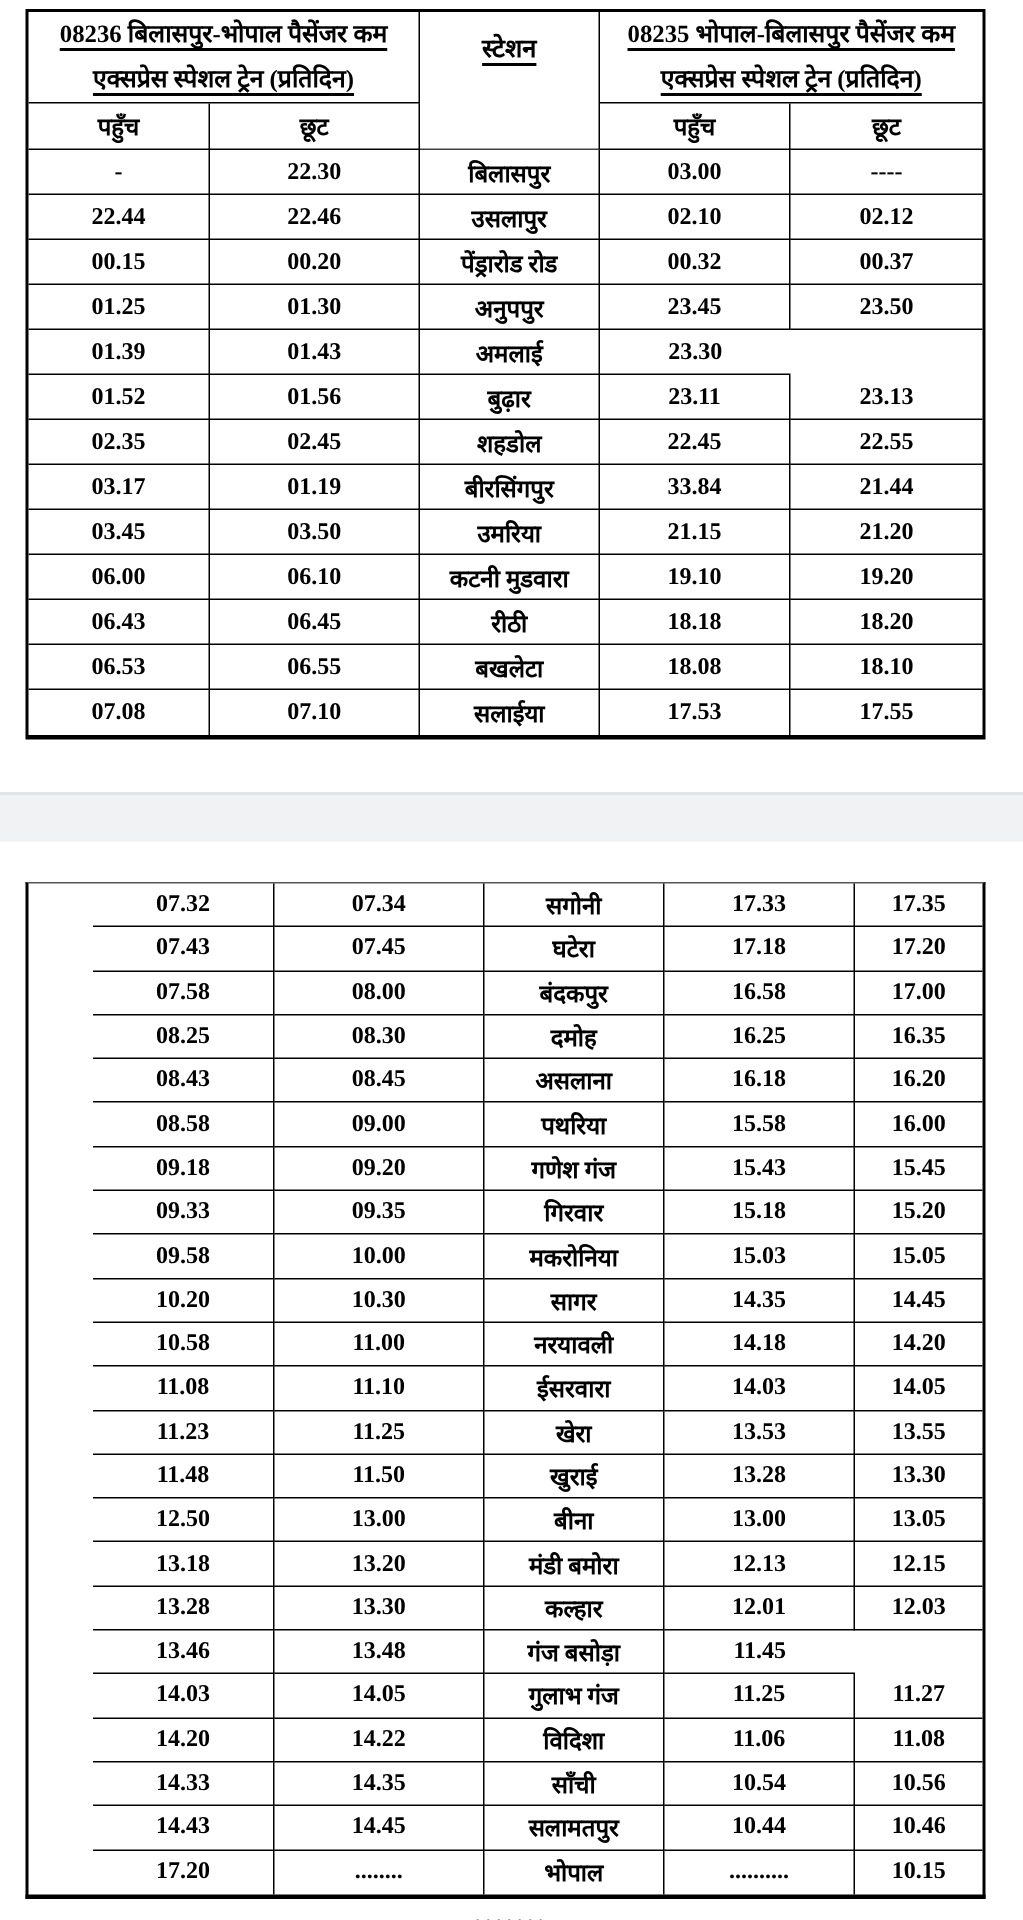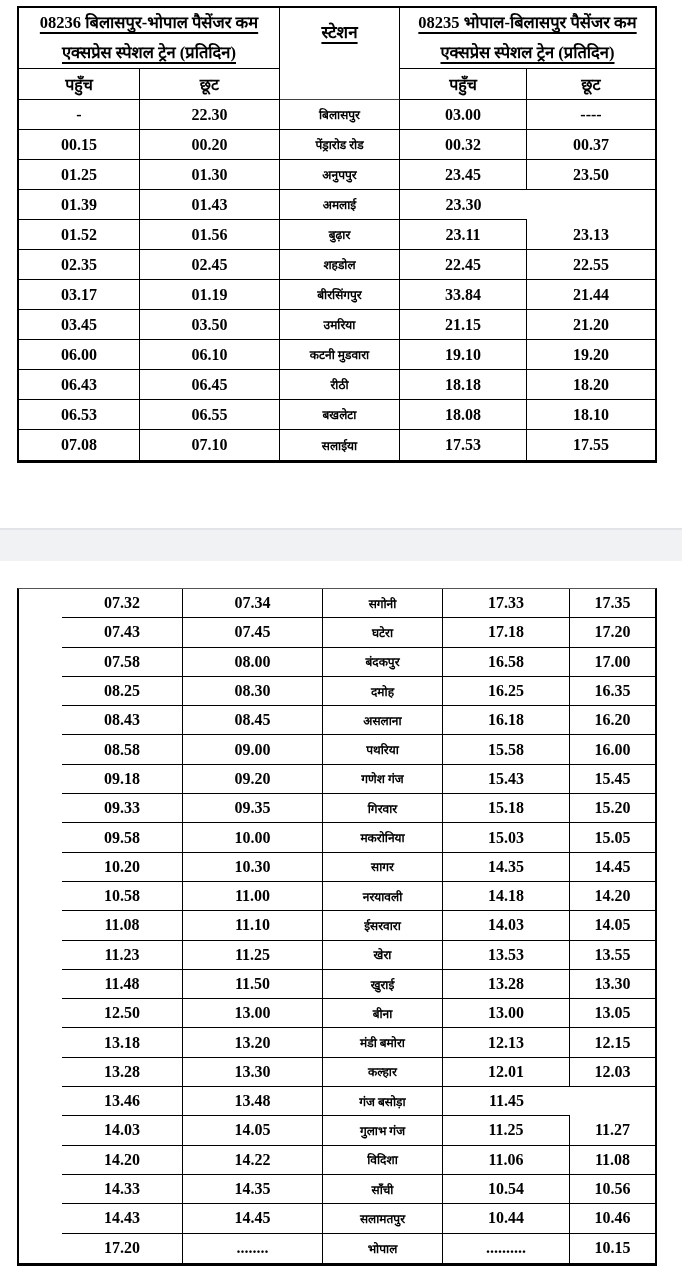--- a/index.html
+++ b/index.html
@@ -53,21 +53,21 @@
   }
   #table-bottom .row { height:29.3px; }
   .cell {
     display:flex; align-items:center; justify-content:center;
     font-weight:bold; font-size:16px;
     border-right:1px solid #000; border-bottom:1px solid #000;
     overflow:hidden; white-space:nowrap;
   }
   .cell.c-last { border-right:none; }
   .row:last-child .cell { border-bottom:none; }
-  .cell.station { font-size:12px; }
+  .cell.station { font-size:16px; }
 
   .band {
     position:absolute; left:0; top:528px; width:682px; height:33px;
     background:#f1f2f4; border-top:2px solid #e3e4e7;
   }
 
   .bottom-dots {
     position:absolute; top:1269px; left:0; width:682px;
     text-align:center; font-weight:bold; font-size:16px; letter-spacing:3px;
   }
@@ -96,20 +96,27 @@
     <div class="tbody">
 
         <div class="row">
           <div class="cell">-</div>
           <div class="cell">22.30</div>
           <div class="cell station">बिलासपुर</div>
           <div class="cell">03.00</div>
           <div class="cell c-last">----</div>
         </div>
 
+        <div class="row">
+          <div class="cell">22.44</div>
+          <div class="cell">22.46</div>
+          <div class="cell station">उसलापुर</div>
+          <div class="cell">02.10</div>
+          <div class="cell c-last">02.12</div>
+        </div>
 
         <div class="row">
           <div class="cell">00.15</div>
           <div class="cell">00.20</div>
           <div class="cell station">पेंड्रारोड रोड</div>
           <div class="cell">00.32</div>
           <div class="cell c-last">00.37</div>
         </div>
 
         <div class="row">

